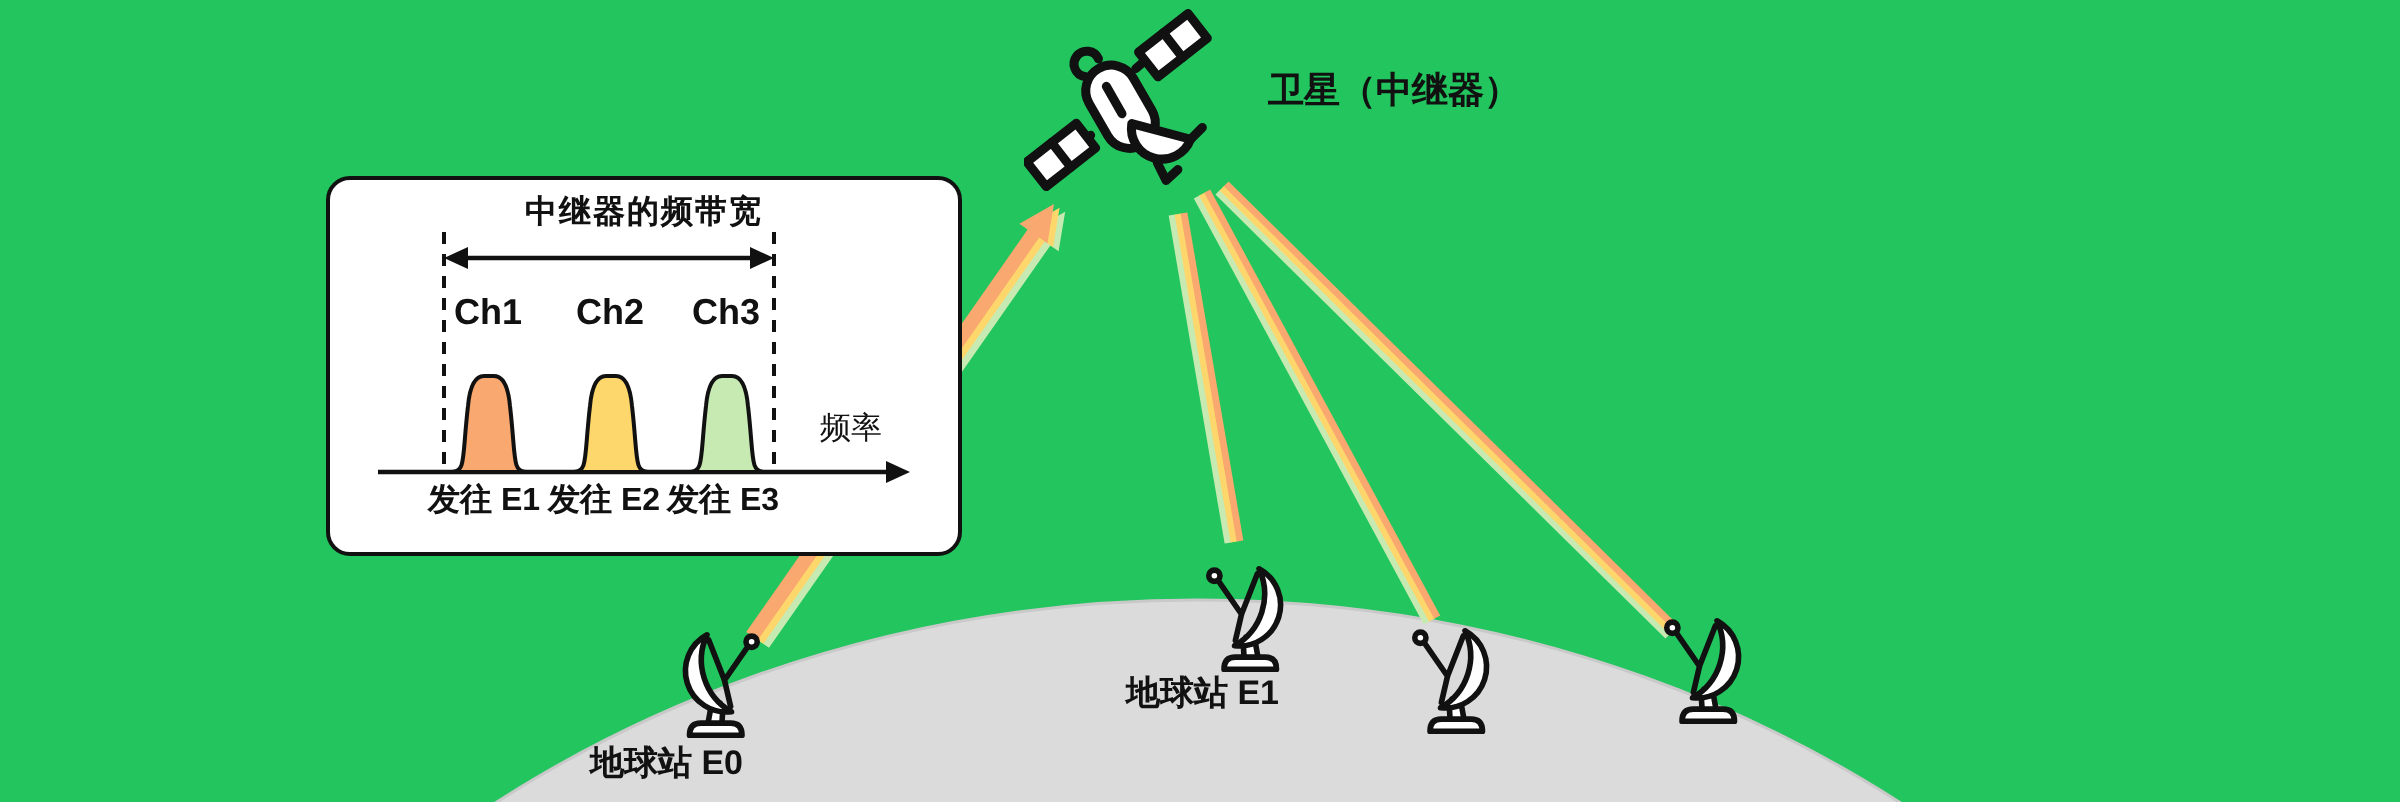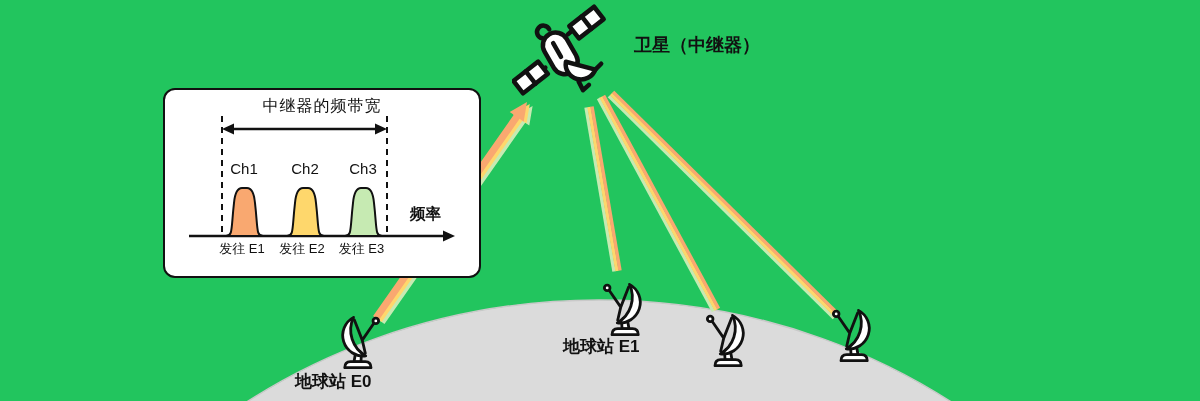--- a/index.html
+++ b/index.html
@@ -22,33 +22,33 @@
     position: absolute;
     left: 163px; top: 88px;
     width: 318px; height: 190px;
     background: #ffffff;
     border: 2.5px solid #111;
     border-radius: 12px;
   }
   .inset-box svg.inset-shapes { position: absolute; left: 0; top: 0; }
   .inset-title {
     position: absolute; left: 50%; top: 6px; transform: translateX(-50%);
-    font-size: 16px; font-weight: 400; white-space: nowrap; letter-spacing: 1px;
+    font-size: 16px; font-weight: 700; white-space: nowrap; letter-spacing: 1px;
   }
   .ch-label {
-    position: absolute; top: 70px; transform: translateX(-50%);
-    font-size: 15px; font-weight: 400; white-space: nowrap;
+    position: absolute; top: 56px; transform: translateX(-50%);
+    font-size: 18px; font-weight: 700; white-space: nowrap;
   }
   .freq-label {
     position: absolute; left: 245px; top: 114px;
-    font-size: 15.5px; font-weight: 700; white-space: nowrap;
+    font-size: 15.5px; font-weight: 400; white-space: nowrap;
   }
   .dest-label {
     position: absolute; top: 150px; transform: translateX(-50%);
-    font-size: 13px; font-weight: 400; white-space: nowrap;
+    font-size: 16px; font-weight: 700; white-space: nowrap;
   }
 
   .satellite-icon { position: absolute; left: 512px; top: 2px; }
   .satellite-label {
     position: absolute; left: 634px; top: 33px;
     font-size: 18px; font-weight: 700; white-space: nowrap;
   }
 
   .station { position: absolute; width: 56px; height: 56px; }
   .station.mirrored svg { transform: scaleX(-1); }

